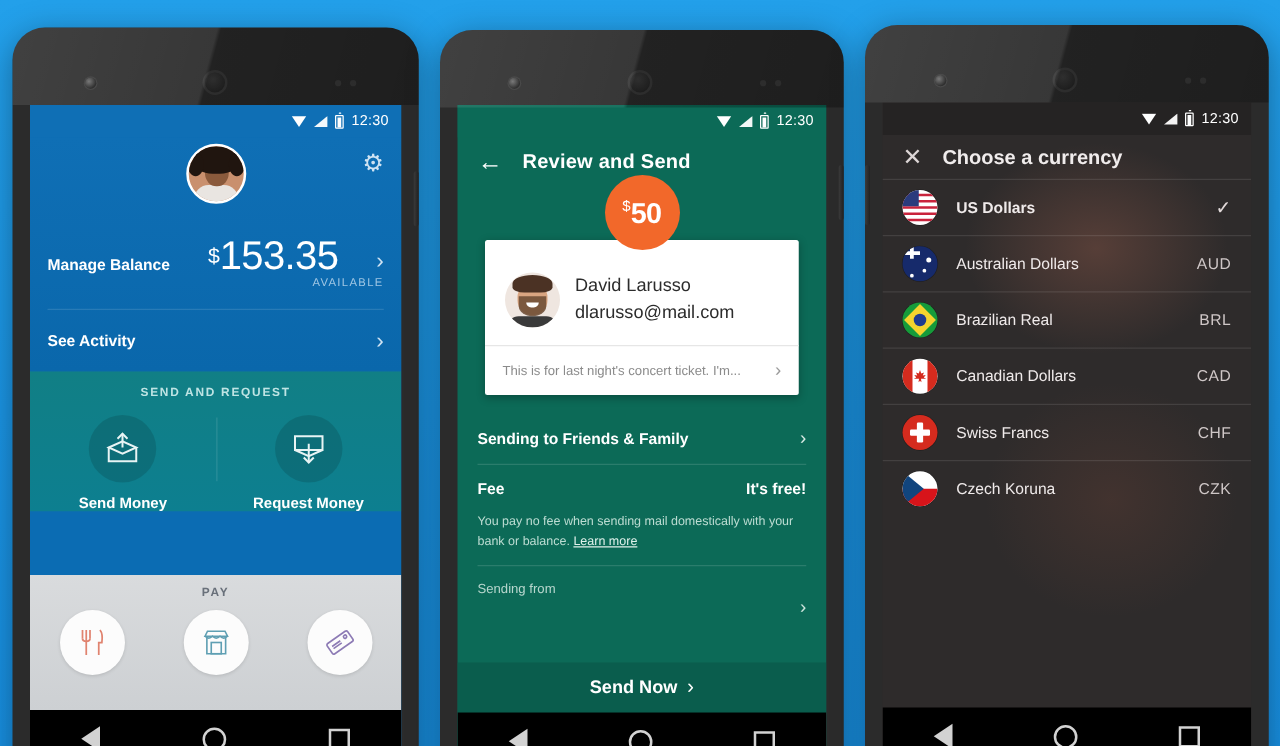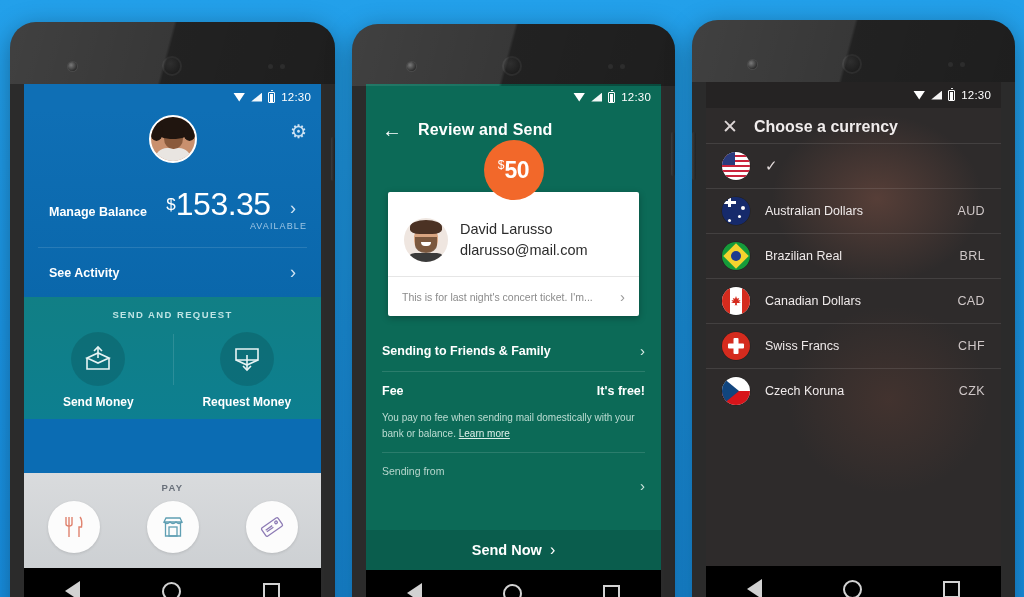--- a/index.html
+++ b/index.html
@@ -83,21 +83,21 @@
     width:48px;height:48px;border-radius:50%;border:2.5px solid #fff;overflow:hidden;
     background:#c9906e; position:relative;
   }
   .avatar .hair{position:absolute;left:4px;right:4px;top:0px;height:22px;border-radius:50% 50% 42% 42%;background:#20150f;}
   .avatar .hair2{position:absolute;left:-1px;top:5px;width:13px;height:19px;border-radius:50%;background:#20150f;}
   .avatar .hair3{position:absolute;right:-1px;top:5px;width:13px;height:19px;border-radius:50%;background:#20150f;}
   .avatar .face{position:absolute;left:13px;top:10px;width:19px;height:22px;border-radius:48%;background:#8a5a3c;}
   .avatar .body{position:absolute;left:4px;right:4px;bottom:0;height:13px;border-radius:12px 12px 0 0;background:#e9e5e1;}
   .gear{position:absolute;right:14px;top:12px;color:#cfe3f3;font-size:19px;line-height:1;}
 
-  .p1-row{ display:flex;align-items:flex-end;justify-content:space-between;padding:0 25px; }
+  .p1-row{ display:flex;align-items:flex-end;justify-content:space-between;padding:0 14px; }
   .p1-label{ color:#fff;font-size:12.5px;font-weight:600; }
   .p1-amount{ display:flex;align-items:flex-start;color:#fff; }
   .p1-cur{ font-size:17px; line-height:1; margin-top:7px; font-weight:300;}
   .p1-val{ font-size:32px; line-height:.95; font-weight:300; letter-spacing:-.5px;}
   .p1-avail{ text-align:right;color:#9fc6e4;font-size:9px;letter-spacing:1.1px;padding-right:14px;margin-top:2px;}
   .chev{ color:#cfe3f3; font-size:18px; font-weight:300; }
   .divider-b{ height:1px;background:rgba(255,255,255,.12);margin:0 14px; }
 
   .p1-teal{ background:linear-gradient(180deg,#117f85 0%, #0d7f90 100%); padding-top:12px;}
   .sec-title{ text-align:center;color:#bfe4e4;font-size:9.5px;letter-spacing:1.4px;font-weight:600;}
@@ -252,21 +252,21 @@
       </div>
       <div class="p1-avail">AVAILABLE</div>
       <div style="height:16px"></div>
       <div class="divider-b"></div>
       <div class="p1-row" style="padding-top:14px;padding-bottom:4px;align-items:center;">
         <span class="p1-label">See Activity</span>
         <span class="chev">›</span>
       </div>
     </div>
 
-    <div class="p1-teal" style="padding-bottom:10px;">
+    <div class="p1-teal" style="">
       <div class="sec-title">SEND AND REQUEST</div>
       <div class="tiles">
         <div class="tile">
           <div class="tile-circ">
             <svg width="30" height="28" viewBox="0 0 30 28" fill="none" stroke="#e8f4f4" stroke-width="1.6">
               <path d="M4 13 L4 24 L26 24 L26 13"></path>
               <path d="M4 13 L15 8 L26 13 L15 18 Z"></path>
               <path d="M15 13 L15 2"></path>
                 <path d="M11 6 L15 2 L19 6"></path>
             </svg>
@@ -280,21 +280,21 @@
               <path d="M4 15 L15 20 L26 15"></path>
               <path d="M15 10 L15 25"></path>
                 <path d="M11 21 L15 25 L19 21"></path>
             </svg>
           </div>
           <div class="tile-lbl">Request Money</div>
         </div>
       </div>
     </div>
 
-    <div class="p1-pay" style="position:absolute;left:0;right:0;bottom:46px;height:95px;">
+    <div class="p1-pay" style="position:absolute;left:0;right:0;bottom:46px;height:108px;">
       <div class="pay-title">PAY</div>
       <div class="pay-row">
         <div class="pay-circ">
           <svg width="22" height="24" viewBox="0 0 22 24" fill="none" stroke="#e0836f" stroke-width="1.4">
             <path d="M6 2 L6 9 M9 2 L9 9 M3 2 L3 9 M6 9 L6 22"></path>
             <path d="M3 9 Q3 11 6 11 Q9 11 9 9"></path>
             <path d="M17 2 Q19.5 5 18.5 12 L16 12 L16 22"></path>
           </svg>
         </div>
         <div class="pay-circ">
@@ -442,20 +442,21 @@
 
       <div class="cur-row">
         <span class="flag f-us">
           <i class="s" style="top:3px"></i>
             <i class="s" style="top:8px"></i>
             <i class="s" style="top:13px"></i>
           <i class="s" style="top:18px"></i>
             <i class="s" style="top:23px"></i>
           <span class="u"></span>
         </span>
+        <span class="cur-name sel">US Dollars</span>
         <span class="tick">✓</span>
       </div>
 
       <div class="cur-row">
         <span class="flag f-au">
           <span class="cr"></span>
           <span class="st" style="right:5px;top:9px;"></span>
           <span class="st" style="right:9px;top:18px;width:3px;height:3px;"></span>
           <span class="st" style="left:6px;bottom:3px;width:3px;height:3px;"></span>
         </span>

